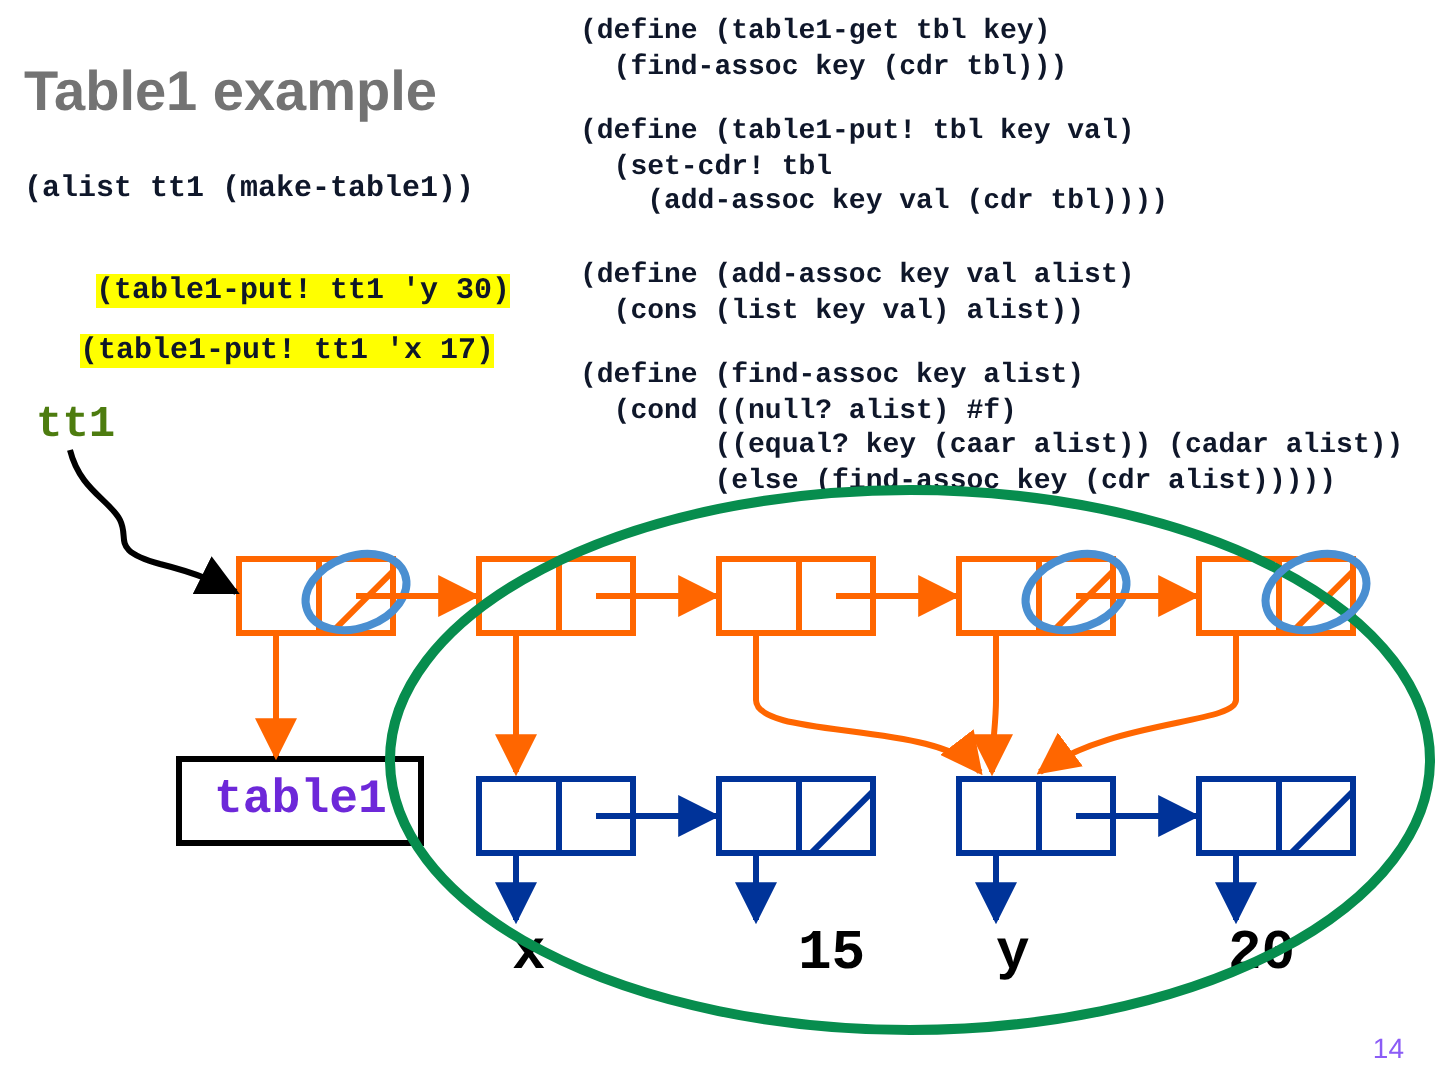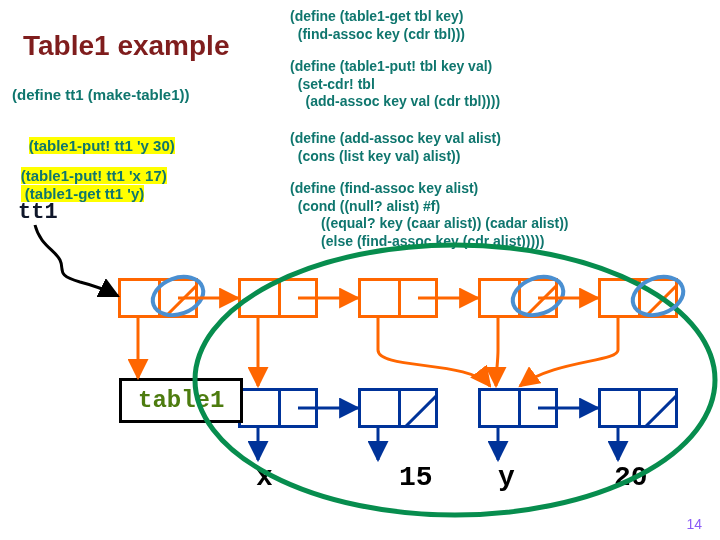--- a/index.html
+++ b/index.html
@@ -12,34 +12,34 @@
     overflow: hidden;
     position: relative;
   }
   .slide {
     position: relative;
     width: 720px;
     height: 540px;
   }
   .title {
     position: absolute;
-    left: 23px;
+    left: 12px;
     top: 30px;
     font-size: 28px;
     font-weight: bold;
     font-family: Arial, Helvetica, sans-serif;
-    color: #7f1d1d;
+    color: #737373;
   }
   .code {
-    font-family: Liberation Sans, sans-serif;
+    font-family: Liberation Mono, monospace;
     font-size: 15px;
     line-height: 1.25;
     font-weight: bold;
     white-space: pre;
-    color: #0f766e;
+    color: #0f172a;
     position: absolute;
   }
   .code.small {
     font-size: 14px;
   }
   .hilite {
     background: #ffff00;
   }
   
   .cell {
@@ -93,60 +93,56 @@
     font-family: "Courier New", Courier, monospace;
     font-size: 28px;
     font-weight: bold;
     color: #000;
   }
   .txt {
     position: absolute;
     font-family: "Courier New", Courier, monospace;
     font-size: 20px;
     font-weight: bold;
-    color: #0f172a;
+    color: #4d7c0f;
   }
   .table-label {
     position: absolute;
     border: 3px solid #000;
     font-family: "Courier New", Courier, monospace;
     font-size: 24px;
     font-weight: bold;
     padding: 6px 16px;
     background: #fff;
-    color: #4d7c0f;
-    margin-left: 31px;
+    color: #6d28d9;
   }
   .pagenum {
     position: absolute;
     right: 18px;
     bottom: 8px;
     font-size: 14px;
     font-family: Arial, sans-serif;
     color: #8b5cf6;
   }
 </style>
 </head>
 <body>
 
 <div class="slide">
 
   <div class="title">Table1 example</div>
 
-  <div class="code" style="left:12px; top:86px;">(define tt1 (make-table1))</div>
+  <div class="code" style="left:12px; top:86px;">(alist tt1 (make-table1))</div>
 
   <div class="code" style="left:12px; top:118px;">
     <span class="hilite">(table1-put! tt1 'y 30)</span>
   </div>
 
   <div class="code" style="left:4px; top:148px;">
     <span class="hilite">(table1-put! tt1 'x 17)</span>
-  </div>
-  <div class="code" style="left:4px; top:166px;">
-    <span class="hilite"> (table1-get tt1 'y)</span>
   </div>
 
   <div class="code small" style="left:290px; top:8px;">(define (table1-get tbl key)
   (find-assoc key (cdr tbl)))</div>
   <div class="code small" style="left:290px; top:58px;">(define (table1-put! tbl key val)
   (set-cdr! tbl
     (add-assoc key val (cdr tbl))))</div>
   <div class="code small" style="left:290px; top:180px;">(define (find-assoc key alist)
   (cond ((null? alist) #f)
         ((equal? key (caar alist)) (cadar alist))

